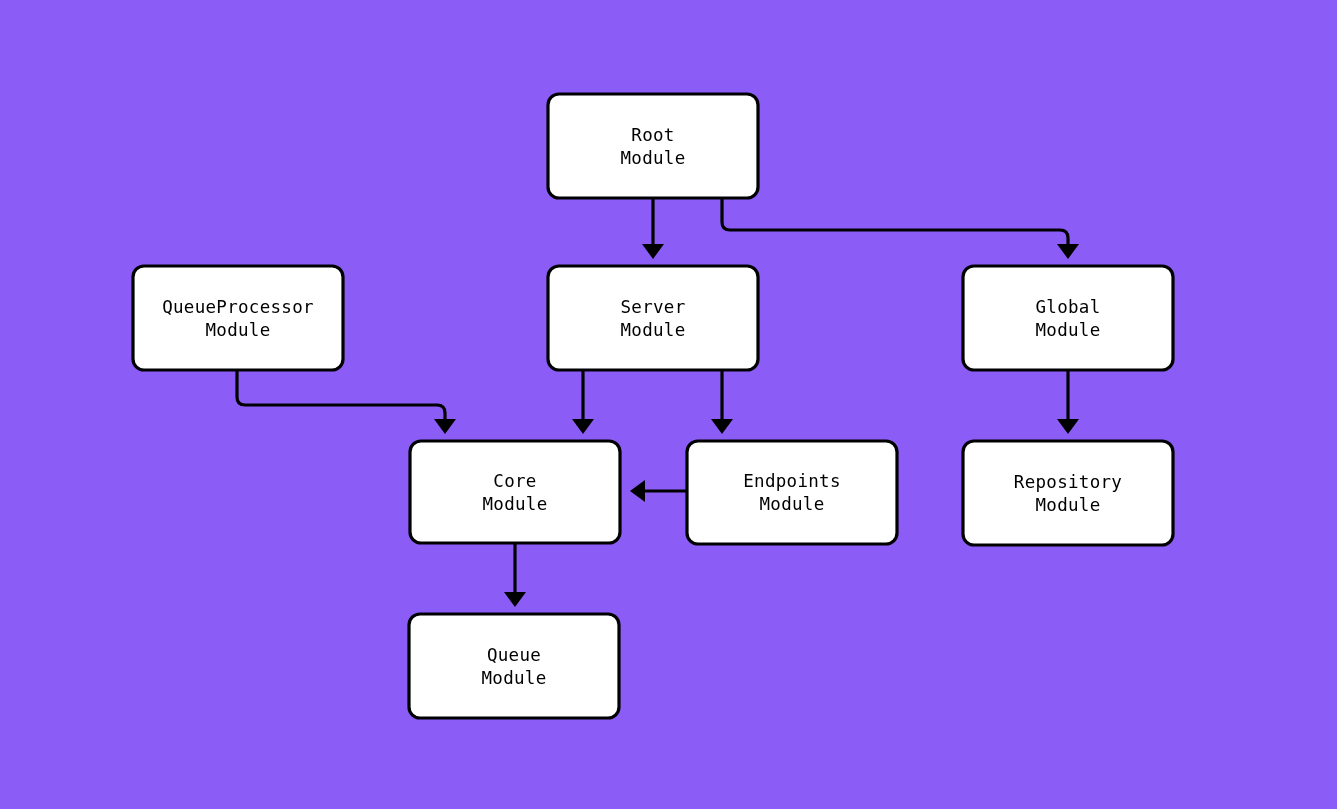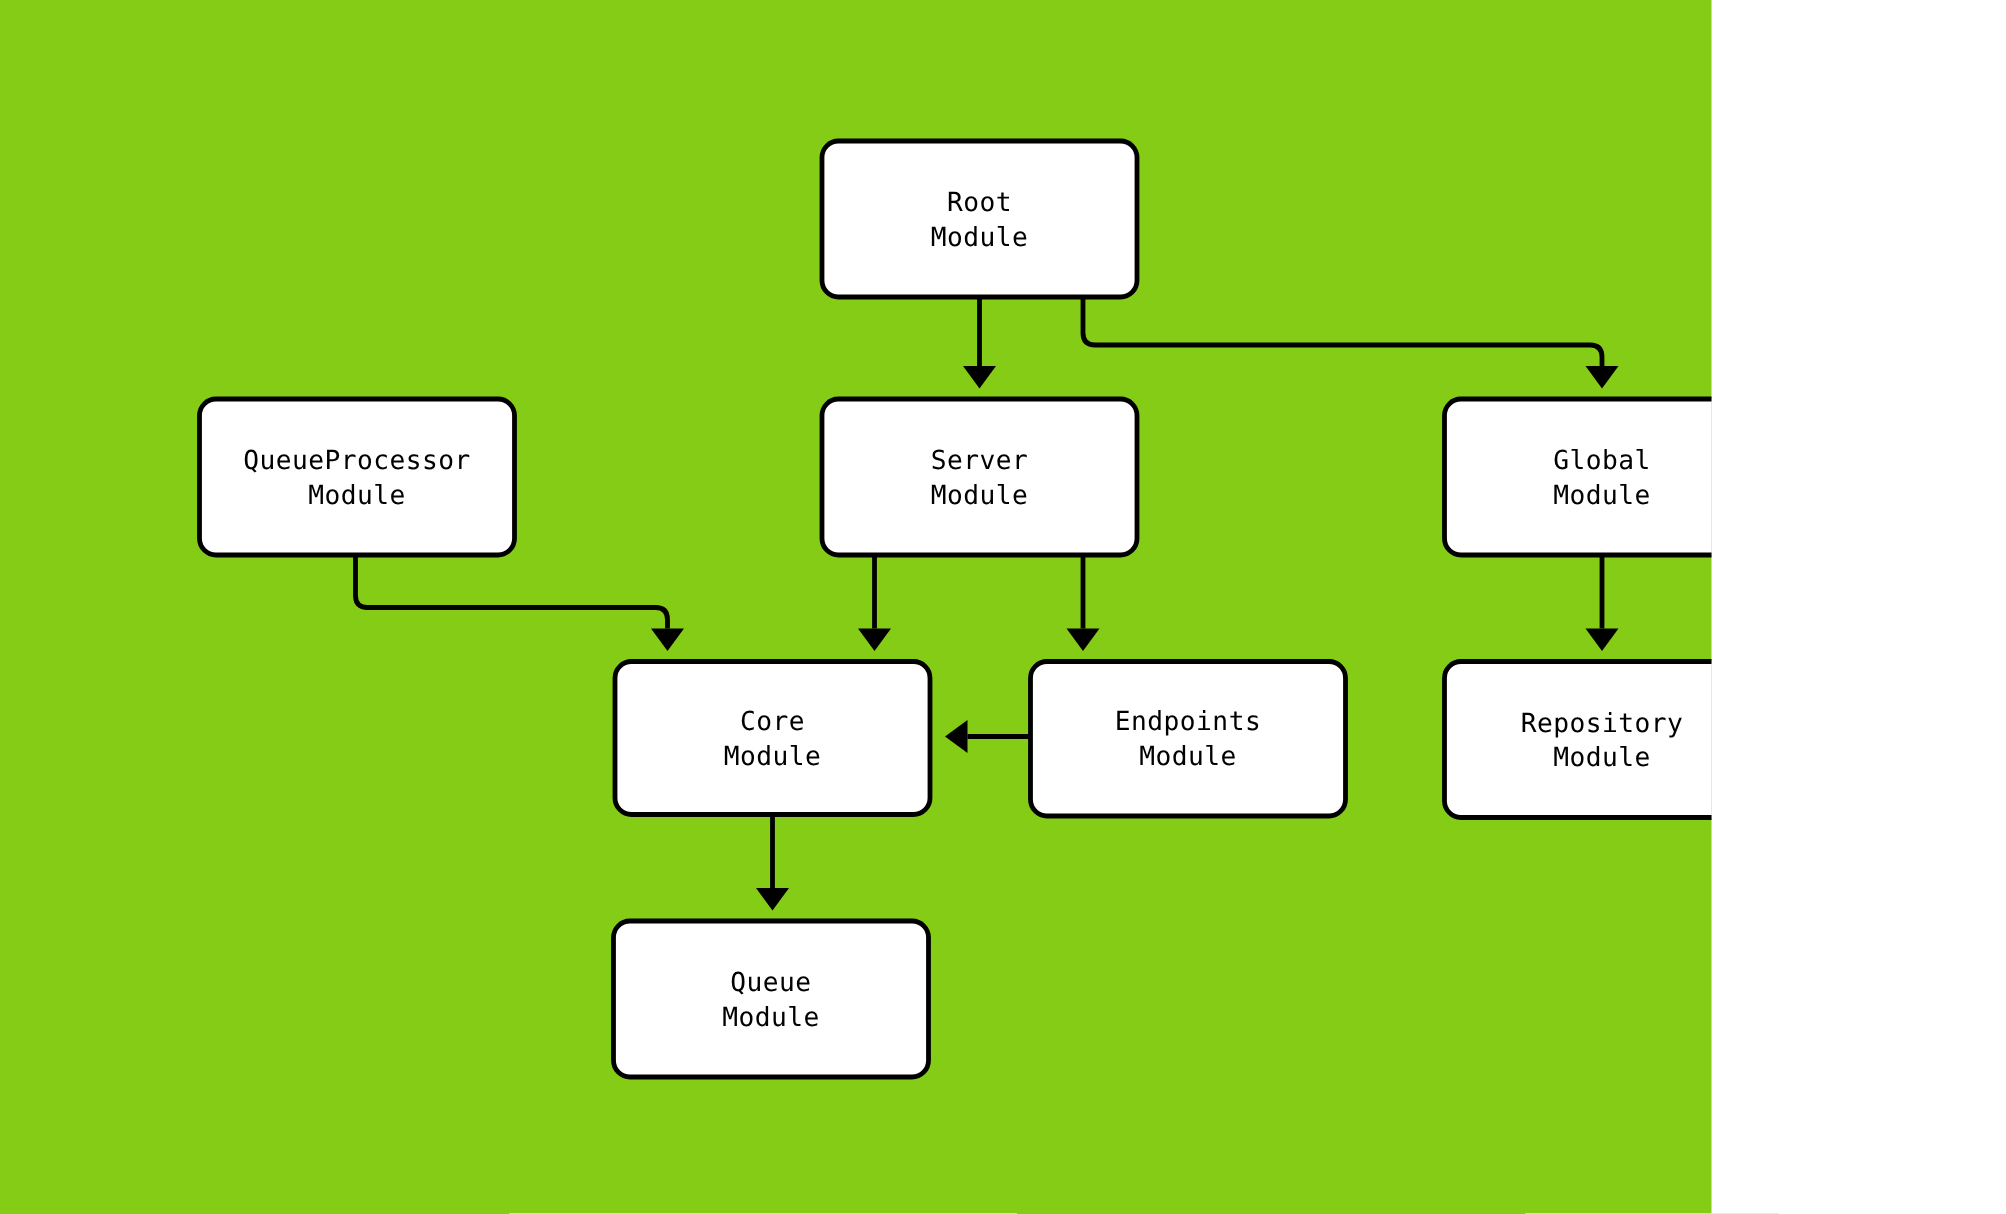--- a/index.html
+++ b/index.html
@@ -5,23 +5,23 @@
   html, body {
     margin: 0;
     padding: 0;
     background: #ffffff;
   }
   body {
     font-family: "DejaVu Sans Mono", "Liberation Mono", monospace;
   }
   #diagram-root {
     position: relative;
-    width: 1141px;
+    width: 1337px;
     height: 809px;
-    background: #84cc16;
+    background: #8b5cf6;
     overflow: hidden;
   }
   #diagram-svg {
     position: absolute;
     top: 0;
     left: 0;
     width: 1337px;
     height: 809px;
     display: block;
   }

